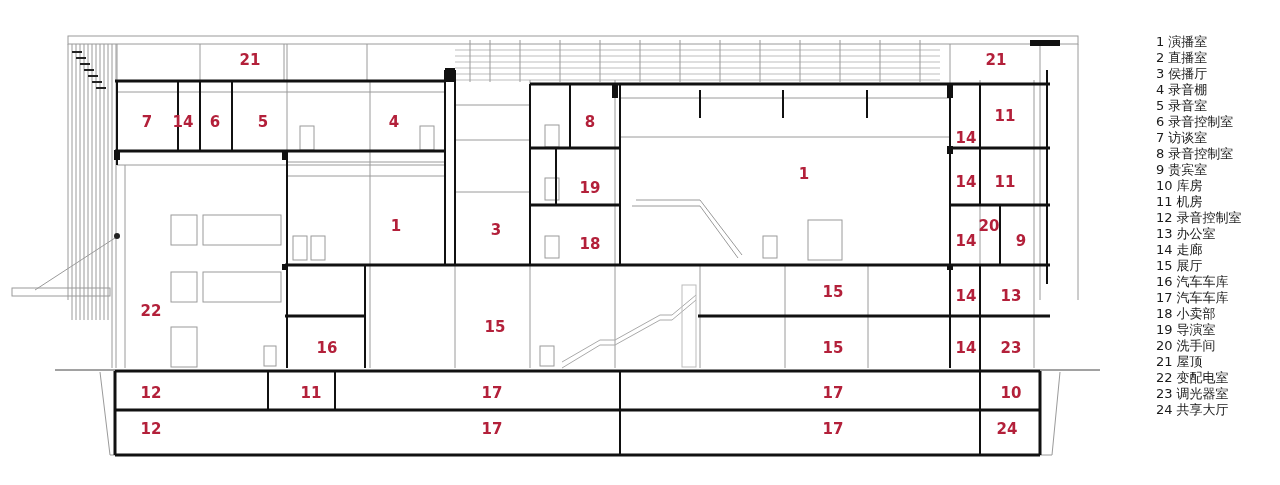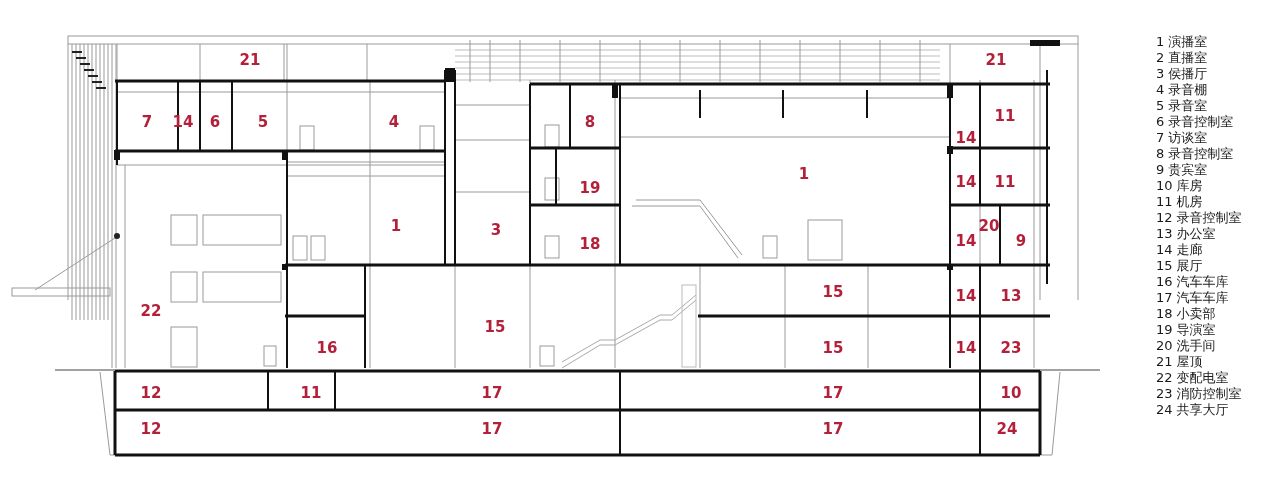--- a/index.html
+++ b/index.html
@@ -249,15 +249,15 @@
     <div class="item"><span class="num">13</span><span class="txt">办公室</span></div>
     <div class="item"><span class="num">14</span><span class="txt">走廊</span></div>
     <div class="item"><span class="num">15</span><span class="txt">展厅</span></div>
     <div class="item"><span class="num">16</span><span class="txt">汽车车库</span></div>
     <div class="item"><span class="num">17</span><span class="txt">汽车车库</span></div>
     <div class="item"><span class="num">18</span><span class="txt">小卖部</span></div>
     <div class="item"><span class="num">19</span><span class="txt">导演室</span></div>
     <div class="item"><span class="num">20</span><span class="txt">洗手间</span></div>
     <div class="item"><span class="num">21</span><span class="txt">屋顶</span></div>
     <div class="item"><span class="num">22</span><span class="txt">变配电室</span></div>
-    <div class="item"><span class="num">23</span><span class="txt">消防控制室</span></div>
+    <div class="item"><span class="num">23</span><span class="txt">调光器室</span></div>
     <div class="item"><span class="num">24</span><span class="txt">共享大厅</span></div>
   </div>
 
 </body></html>

